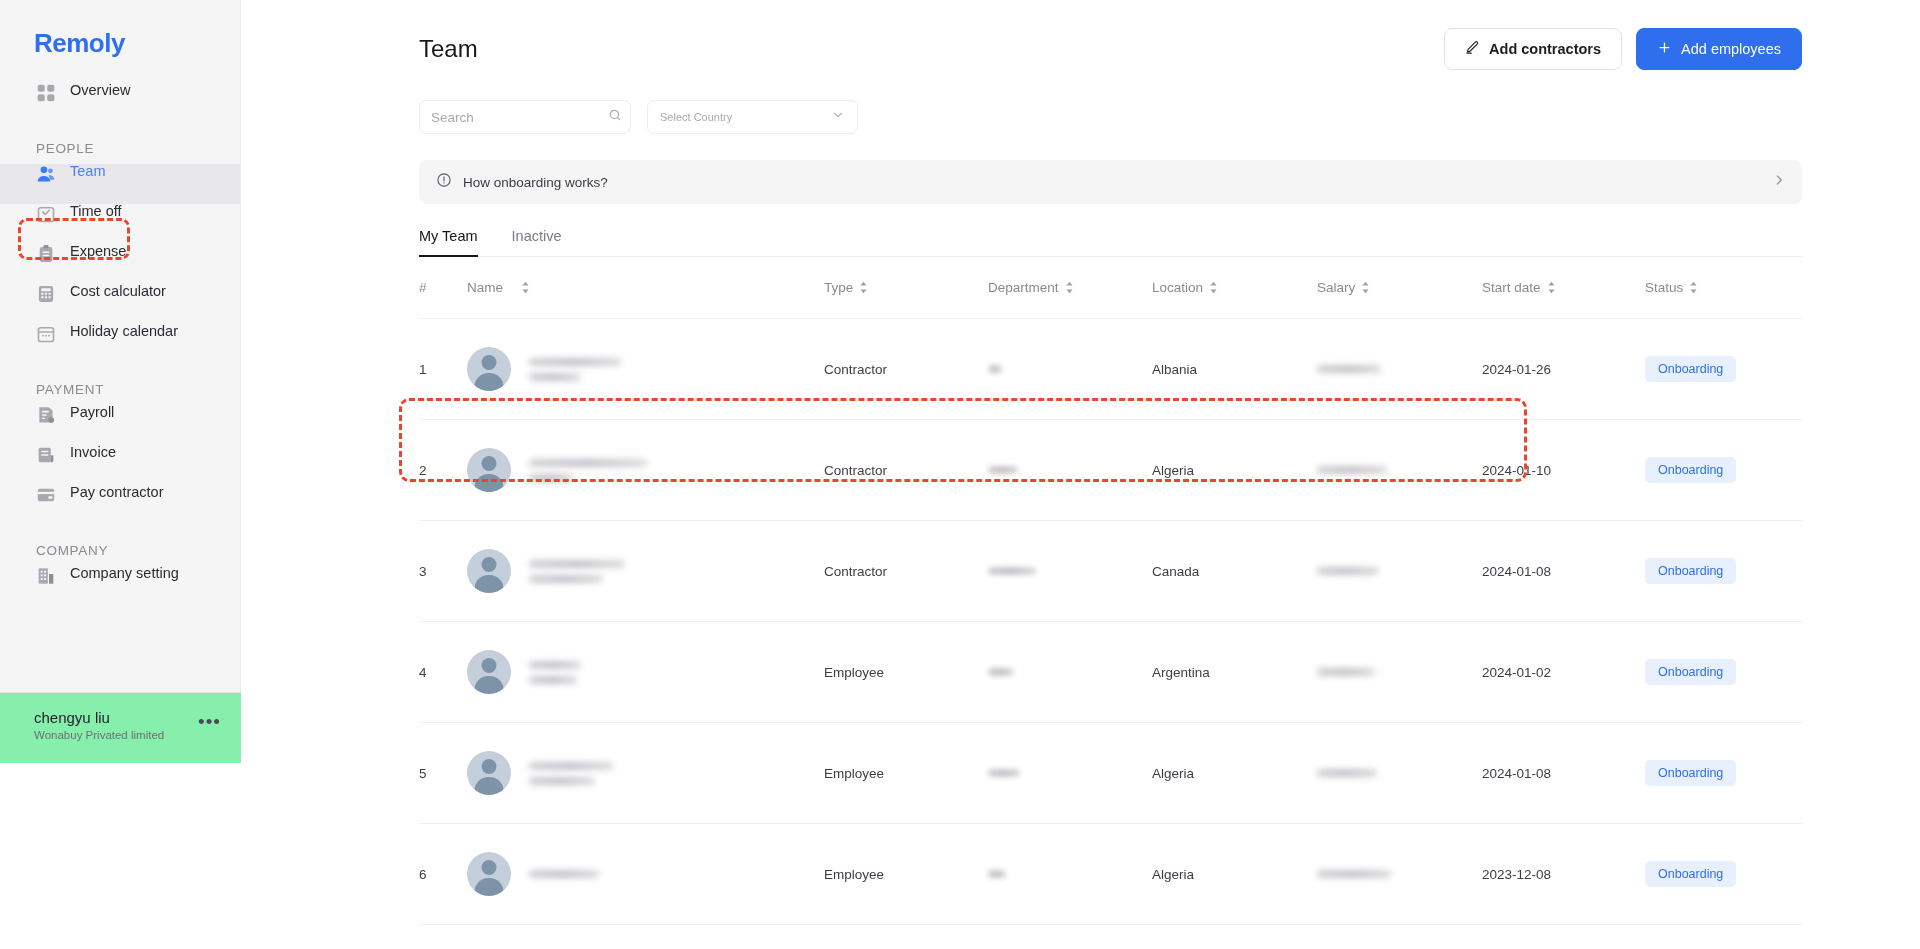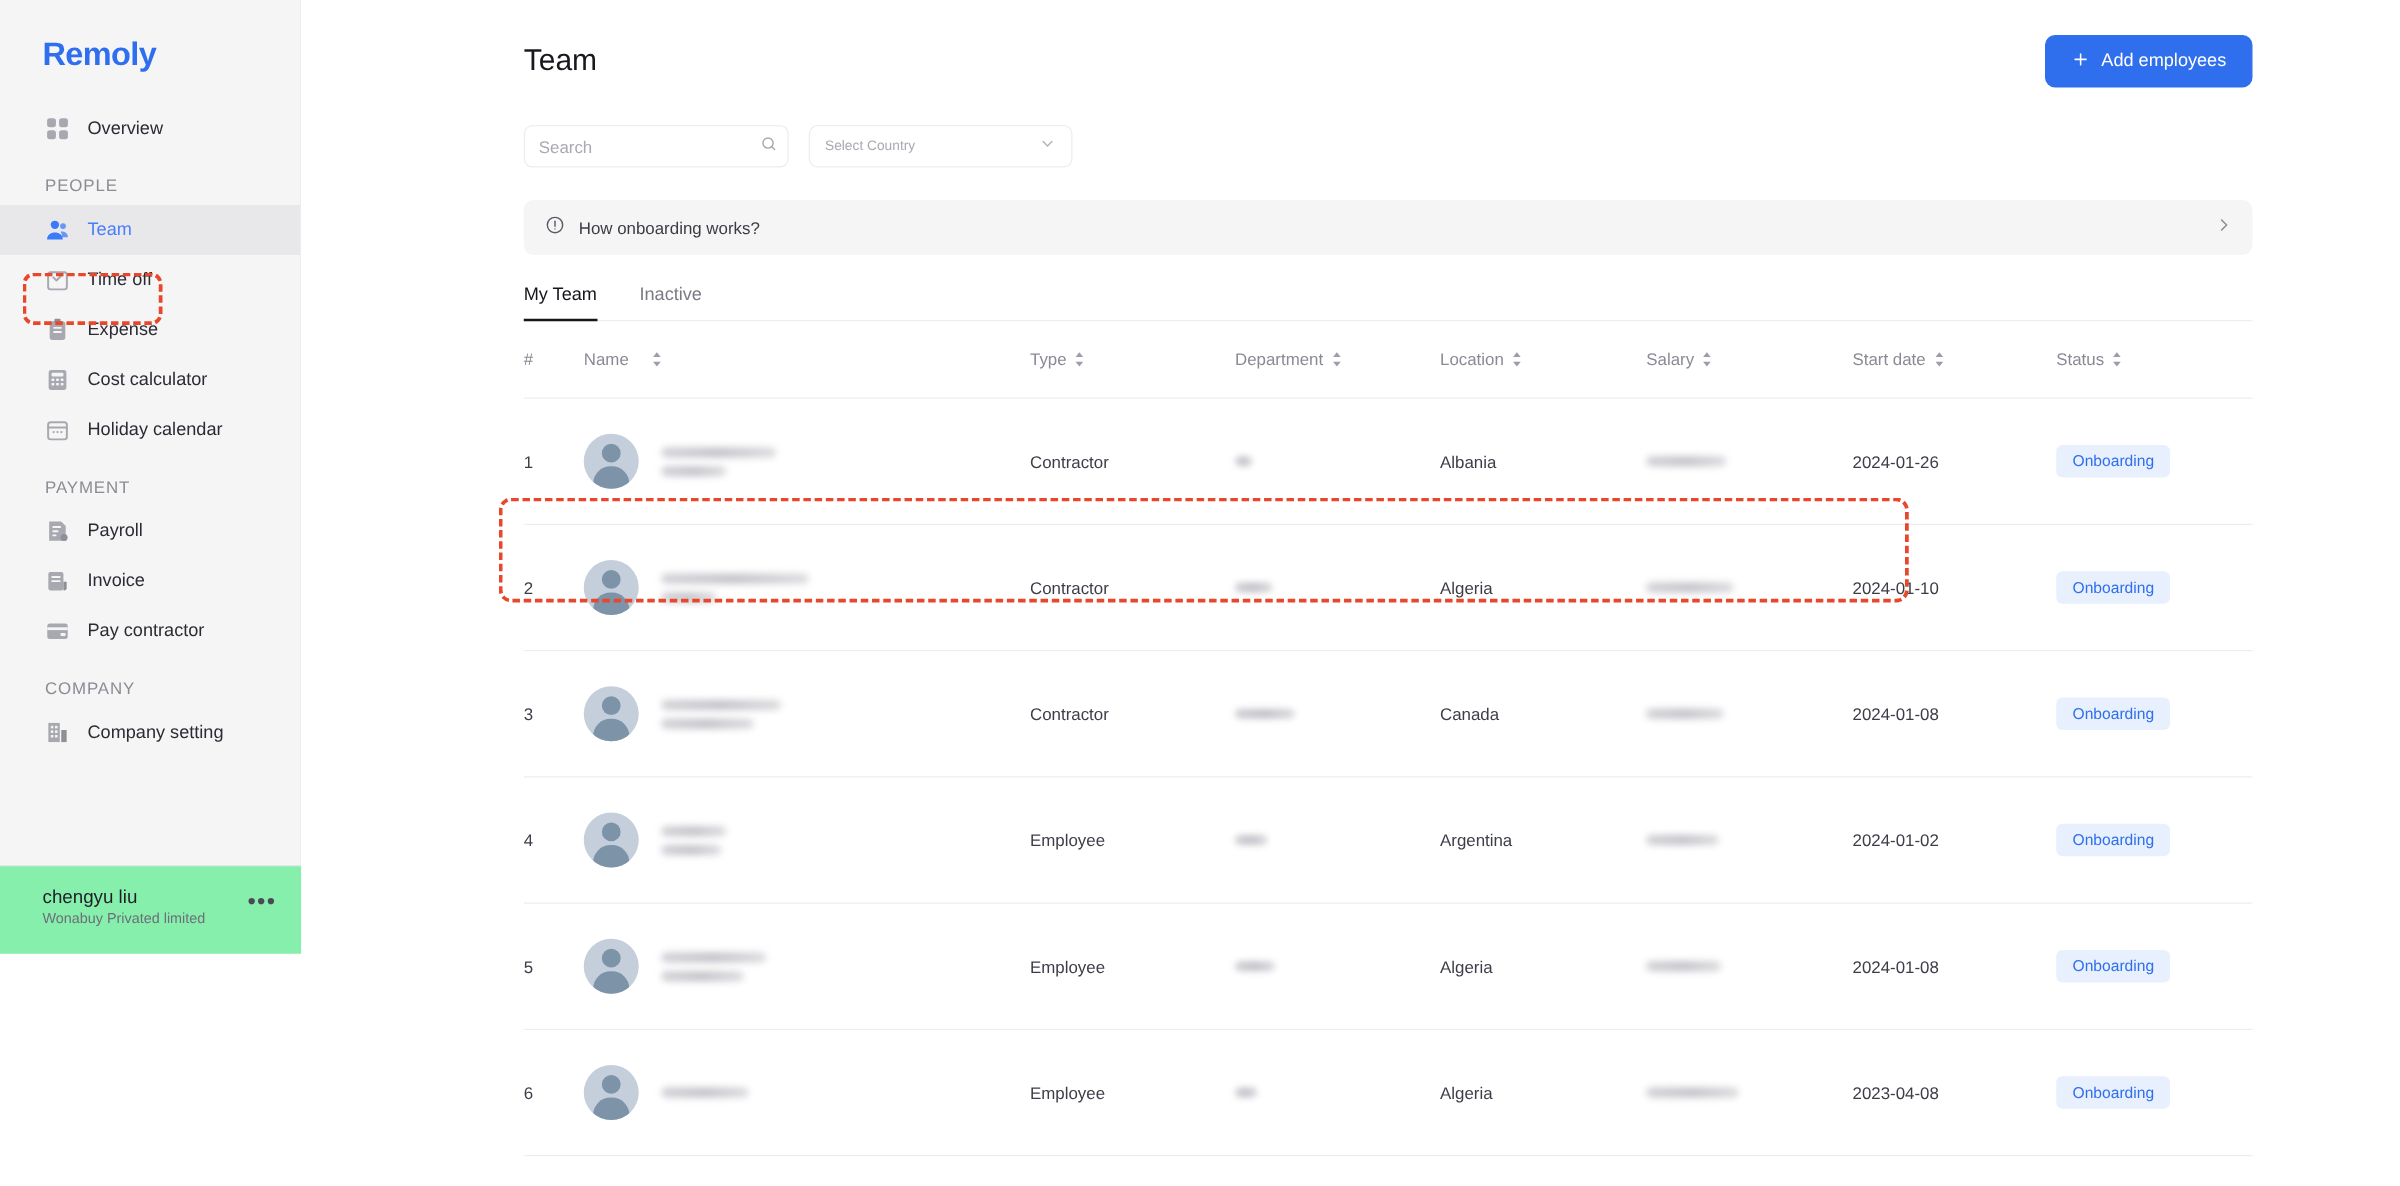--- a/index.html
+++ b/index.html
@@ -23,21 +23,21 @@
     font-size: 26px; font-weight: bold; color: #2f6fed;
     letter-spacing: -0.5px;
     padding: 28px 0 0 34px;
   }
   .nav { margin-top: 24px; }
   .nav-group-label {
     font-size: 13.5px; color: #8b8b93; letter-spacing: 0.7px;
     padding: 18px 0 8px 36px;
   }
   .nav-item {
-    display: flex; align-items: center; gap: 14px;
+    display: flex; gap: 14px;
     height: 40px; padding-left: 36px;
     font-size: 14.5px; color: #2b2b33;
     cursor: pointer; position: relative;
   }
   .nav-item.active { background: #e8e8ea; color: #2f6fed; }
   .nav-item.active .nav-label { color: #4a7dfc; }
   .nav-ico { width: 20px; height: 20px; flex: 0 0 20px; display:block; }
   .nav-label { line-height: 1; }
 
   .hl-box {
@@ -295,20 +295,29 @@
       </div>
       <div class="sb-dots">•••</div>
     </div>
   </aside>
 
   <section class="main">
 
     <div class="topbar">
       <h1 class="page-title">Team</h1>
       <div class="top-actions">
+        <div class="btn btn-outline">
+          <span>
+            <svg width="15" height="15" viewBox="0 0 24 24" fill="none" stroke="#1d1d25" stroke-width="1.8" stroke-linecap="round" stroke-linejoin="round">
+              <path d="M16.5 3.5a2.1 2.1 0 0 1 3 3L8 18l-4 1 1-4z"></path>
+                <path d="M3 21h7"></path>
+            </svg>
+          </span>
+          <span>Add contractors</span>
+        </div>
         <div class="btn btn-primary">
           <span>
             <svg width="15" height="15" viewBox="0 0 24 24" fill="none" stroke="#ffffff" stroke-width="2" stroke-linecap="round">
               <path d="M12 5v14M5 12h14"></path>
             </svg>
           </span>
           <span>Add employees</span>
         </div>
       </div>
     </div>
@@ -545,21 +554,21 @@
               </div>
             </div>
             <div class="td c-type">Employee</div>
             <div class="td c-dept">
               <div class="blur-bar blur-sm" style="width: 18px;"></div>
             </div>
             <div class="td c-loc">Algeria</div>
             <div class="td c-sal">
               <div class="blur-bar" style="width: 74px;"></div>
             </div>
-            <div class="td c-date">2023-04-08</div>
+            <div class="td c-date">2023-12-08</div>
             <div class="td c-stat">
               <span class="badge">Onboarding</span>
             </div>
           </div>
         </div>
     </div>
 
     <div class="hl-box" id="hl-row"></div>
   </section>
 </div>

